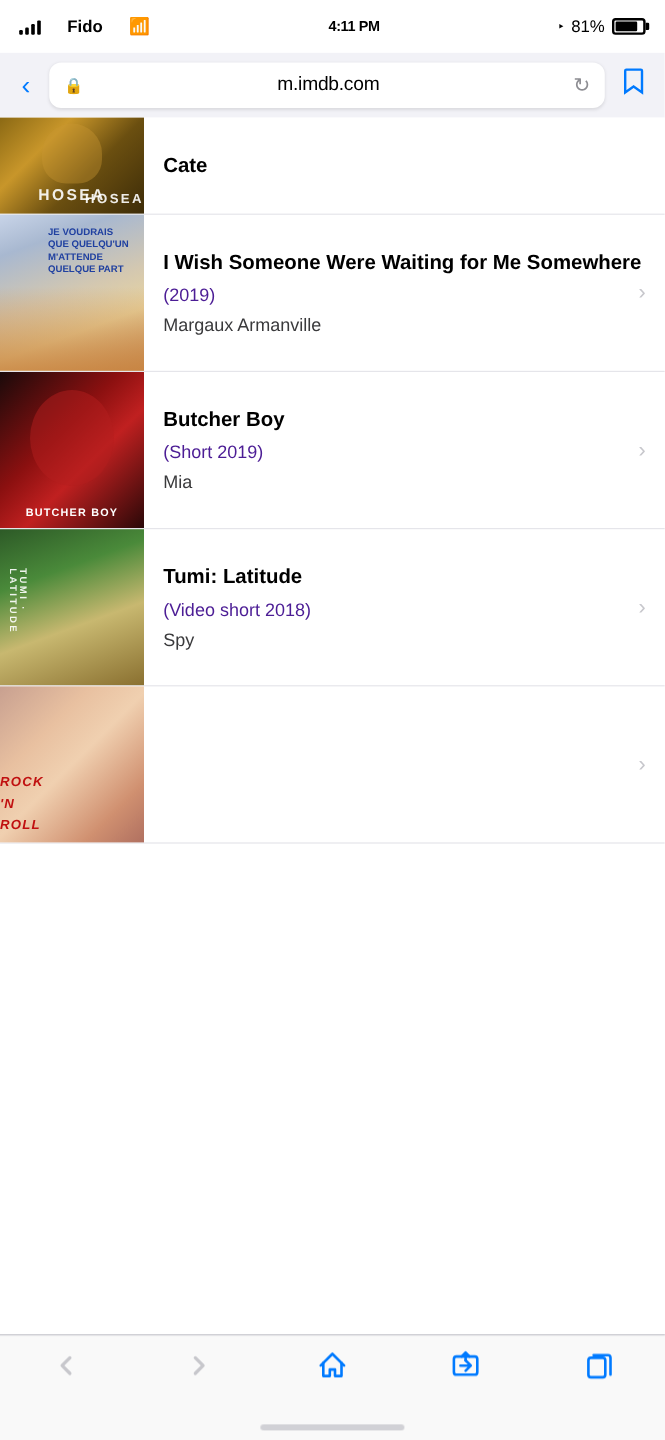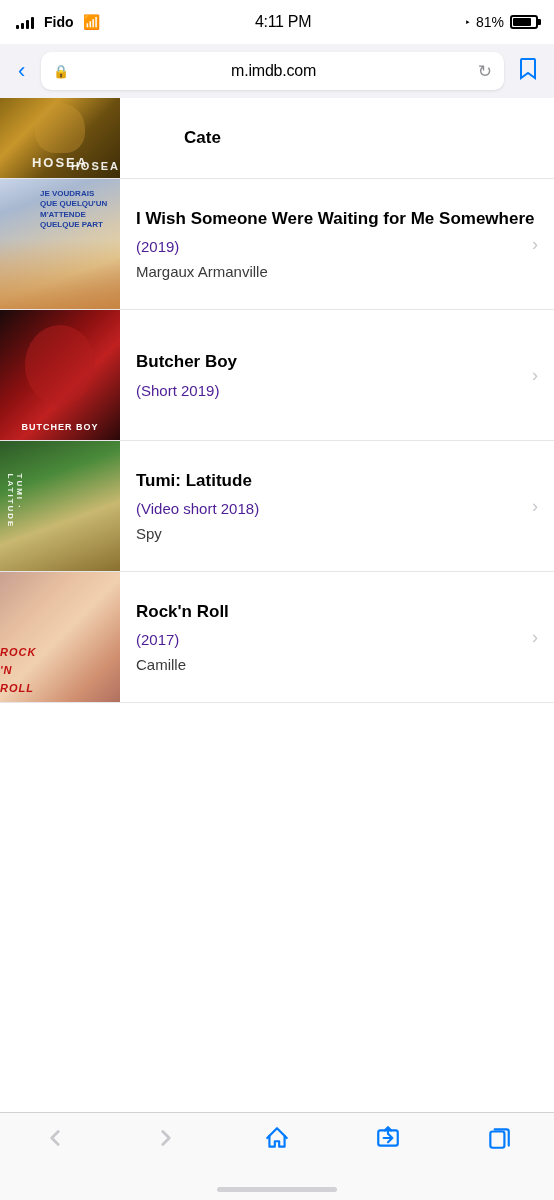--- a/index.html
+++ b/index.html
@@ -19,41 +19,41 @@
       display: flex;
       align-items: center;
       justify-content: space-between;
       padding: 0 16px;
       font-size: 15px;
       font-weight: 600;
     }
     .status-left {
       display: flex;
       align-items: center;
-      gap: 10px;
+      gap: 22px;
       font-size: 14px;
       font-weight: 600;
     }
     .signal-bars {
       display: flex;
       align-items: flex-end;
       gap: 2px;
       height: 14px;
     }
     .signal-bar {
       width: 3px;
       background: #000;
       border-radius: 1px;
     }
     .wifi-icon {
       font-size: 14px;
     }
     .status-center {
-      font-size: 16px;
-      font-weight: 400;
+      font-size: 12px;
+      font-weight: 700;
       letter-spacing: -0.3px;
     }
     .status-right {
       display: flex;
       align-items: center;
       gap: 6px;
       font-size: 14px;
       font-weight: 500;
     }
     .battery {
@@ -334,21 +334,20 @@
     .first-item-info {
       flex: 1;
       padding: 18px 16px;
       display: flex;
       align-items: center;
     }
     .first-item-name {
       font-size: 17px;
       font-weight: 600;
       color: #000;
-      margin-left: 48px;
     }
 
     
     .bottom-toolbar {
       position: fixed;
       bottom: 0;
       width: 554px;
       background: #f9f9f9;
       border-top: 1px solid #d1d1d6;
       height: 88px;
@@ -461,20 +460,21 @@
   </div>
 
   <div class="movie-item">
     <div class="movie-poster poster-3">
       <div class="poster-3-faces"></div>
       <div class="poster-3-text">BUTCHER BOY</div>
     </div>
     <div class="movie-info">
       <div class="movie-title">Butcher Boy</div>
       <div class="movie-year">(Short 2019)</div>
+      <div class="movie-role">Mia</div>
     </div>
     <span class="chevron">›</span>
   </div>
 
   <div class="movie-item">
     <div class="movie-poster poster-4">
       <div class="poster-4-text">TUMI · LATITUDE</div>
     </div>
     <div class="movie-info">
       <div class="movie-title">Tumi: Latitude</div>
@@ -483,25 +483,20 @@
     </div>
     <span class="chevron">›</span>
   </div>
 
   <div class="movie-item">
     <div class="movie-poster poster-5">
       <div class="poster-5-text">
         <span>Rock<br>'n<br>Roll</span>
       </div>
     </div>
-    <div class="movie-info">
-      <div class="movie-title">Rock'n Roll</div>
-      <div class="movie-year">(2017)</div>
-      <div class="movie-role">Camille</div>
-    </div>
     <span class="chevron">›</span>
   </div>
 
   <div class="bottom-spacer"></div>
 </div>
 
 <div class="bottom-toolbar">
   <div class="toolbar-btn disabled">
     <svg viewBox="0 0 24 24" fill="none" stroke="#c7c7cc" stroke-width="2.5" stroke-linecap="round" stroke-linejoin="round">
       <polyline points="15,18 9,12 15,6"></polyline>

